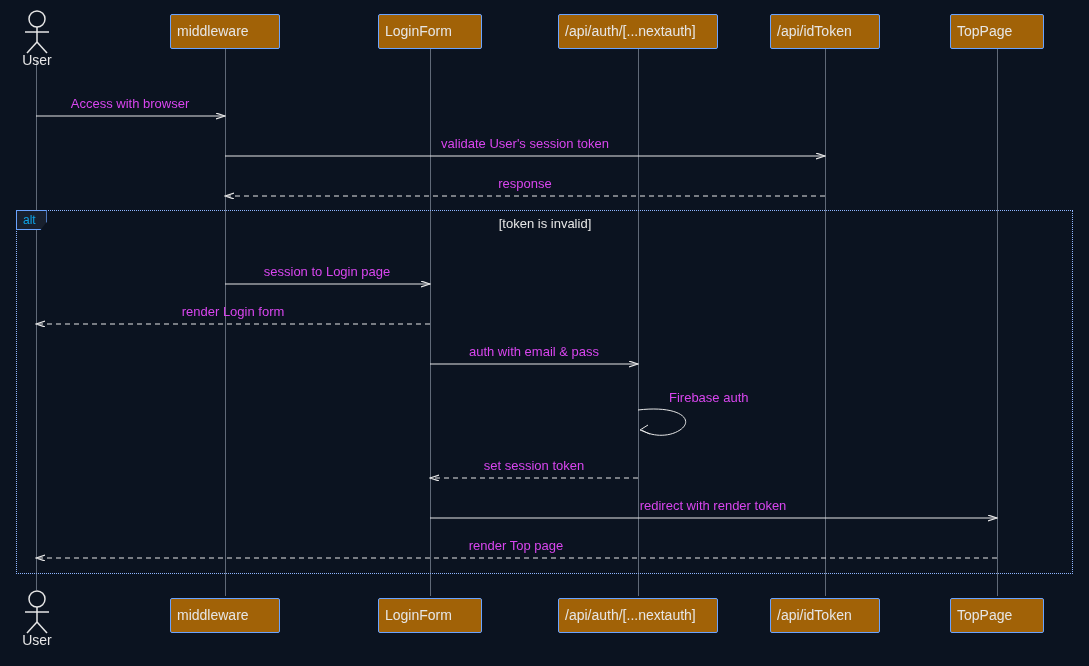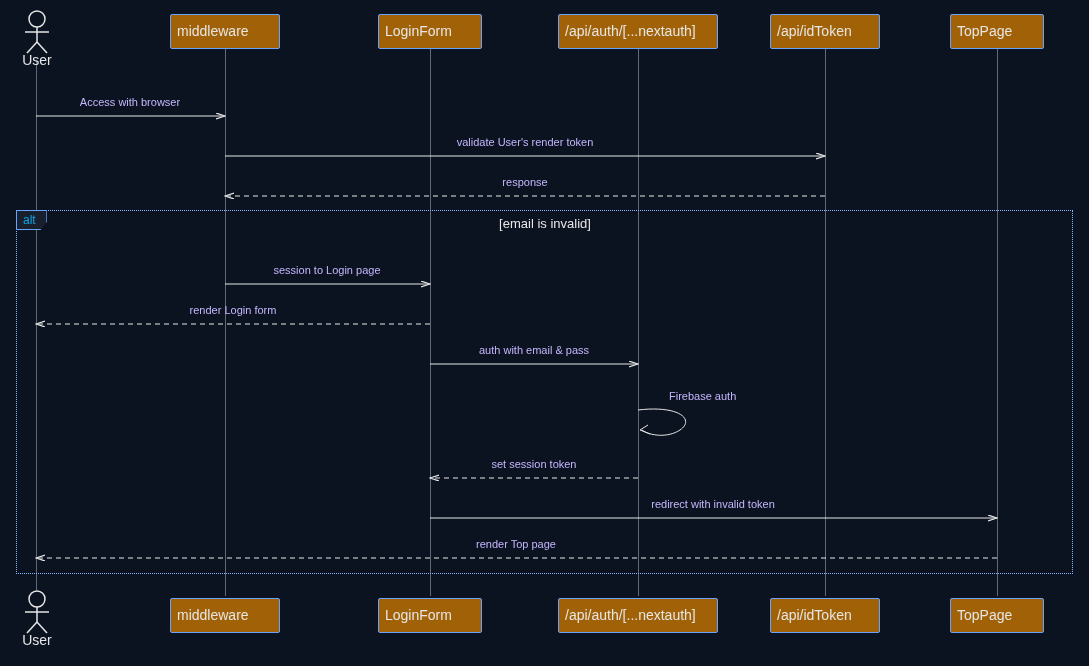--- a/index.html
+++ b/index.html
@@ -32,22 +32,22 @@
   }
   .actor svg { display: block; margin: 0 auto; }
   .lifeline {
     position: absolute;
     width: 1px;
     background: #9aa4b2;
     opacity: 0.6;
   }
   .msg-label {
     position: absolute;
-    color: #c4b5fd;
-    font-size: 11px;
+    color: #d946ef;
+    font-size: 13px;
     white-space: nowrap;
     text-align: center;
     transform: translateX(-50%);
   }
   .arrow-svg {
     position: absolute;
     left: 0; top: 0;
     width: 1089px;
     height: 666px;
     pointer-events: none;
@@ -111,21 +111,21 @@
 </div>
 
 <div class="participant-box" style="left:170px; top:598px; width:110px;"><span>middleware</span></div>
 <div class="participant-box" style="left:378px; top:598px; width:104px;"><span>LoginForm</span></div>
 <div class="participant-box" style="left:558px; top:598px; width:160px;"><span>/api/auth/[...nextauth]</span></div>
 <div class="participant-box" style="left:770px; top:598px; width:110px;"><span>/api/idToken</span></div>
 <div class="participant-box" style="left:950px; top:598px; width:94px;"><span>TopPage</span></div>
 
 <div class="alt-box" style="left:16px; top:210px; width:1057px; height:364px;"></div>
 <div class="alt-tag" style="left:16px; top:210px;"><span>alt</span></div>
-<div class="alt-cond" style="left:545px; top:216px;">[email is invalid]</div>
+<div class="alt-cond" style="left:545px; top:216px;">[token is invalid]</div>
 
 <svg class="arrow-svg">
   <defs>
     <marker id="arrowR" markerWidth="10" markerHeight="10" refX="9" refY="3" orient="auto">
       <path d="M0,0 L9,3 L0,6" fill="none" stroke="#e6e6e6" stroke-width="1.2"></path>
     </marker>
     <marker id="arrowL" markerWidth="10" markerHeight="10" refX="1" refY="3" orient="auto">
       <path d="M9,0 L0,3 L9,6" fill="none" stroke="#e6e6e6" stroke-width="1.2"></path>
     </marker>
   </defs>
@@ -146,21 +146,21 @@
   <path d="M648 425 L640 430 L650 434" fill="none" stroke="#e6e6e6" stroke-width="1"></path>
 
   <line x1="638" y1="478" x2="430" y2="478" stroke="#e6e6e6" stroke-width="1" stroke-dasharray="5 4" marker-end="url(#arrowR)"></line>
 
   <line x1="430" y1="518" x2="997" y2="518" stroke="#e6e6e6" stroke-width="1" marker-end="url(#arrowR)"></line>
 
   <line x1="997" y1="558" x2="36" y2="558" stroke="#e6e6e6" stroke-width="1" stroke-dasharray="5 4" marker-end="url(#arrowR)"></line>
 </svg>
 
 <div class="msg-label" style="left:130px; top:96px;">Access with browser</div>
-<div class="msg-label" style="left:525px; top:136px;">validate User's render token</div>
+<div class="msg-label" style="left:525px; top:136px;">validate User's session token</div>
 <div class="msg-label" style="left:525px; top:176px;text-align:right;">response</div>
 <div class="msg-label" style="left:327px; top:264px;">session to Login page</div>
 <div class="msg-label" style="left:233px; top:304px;text-align:right;">render Login form</div>
 <div class="msg-label" style="left:534px; top:344px;">auth with email &amp; pass</div>
 <div class="msg-label" style="left:669px; top:390px; transform:none;">Firebase auth</div>
 <div class="msg-label" style="left:534px; top:458px;">set session token</div>
-<div class="msg-label" style="left:713px; top:498px;">redirect with invalid token</div>
+<div class="msg-label" style="left:713px; top:498px;">redirect with render token</div>
 <div class="msg-label" style="left:516px; top:538px;">render Top page</div>
 
 </body></html>

